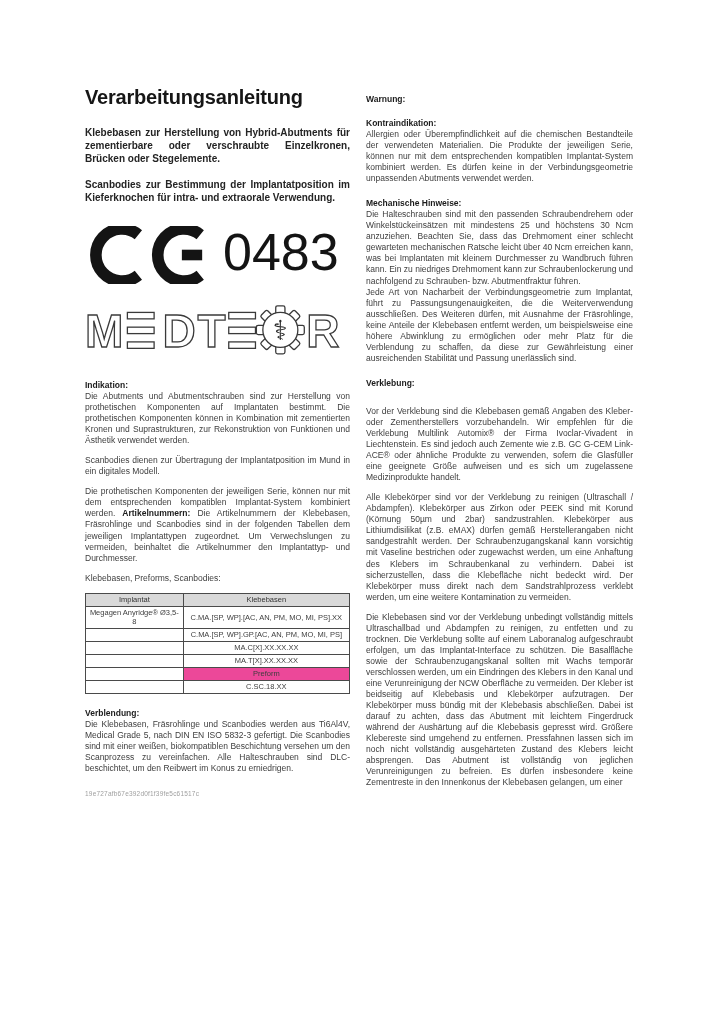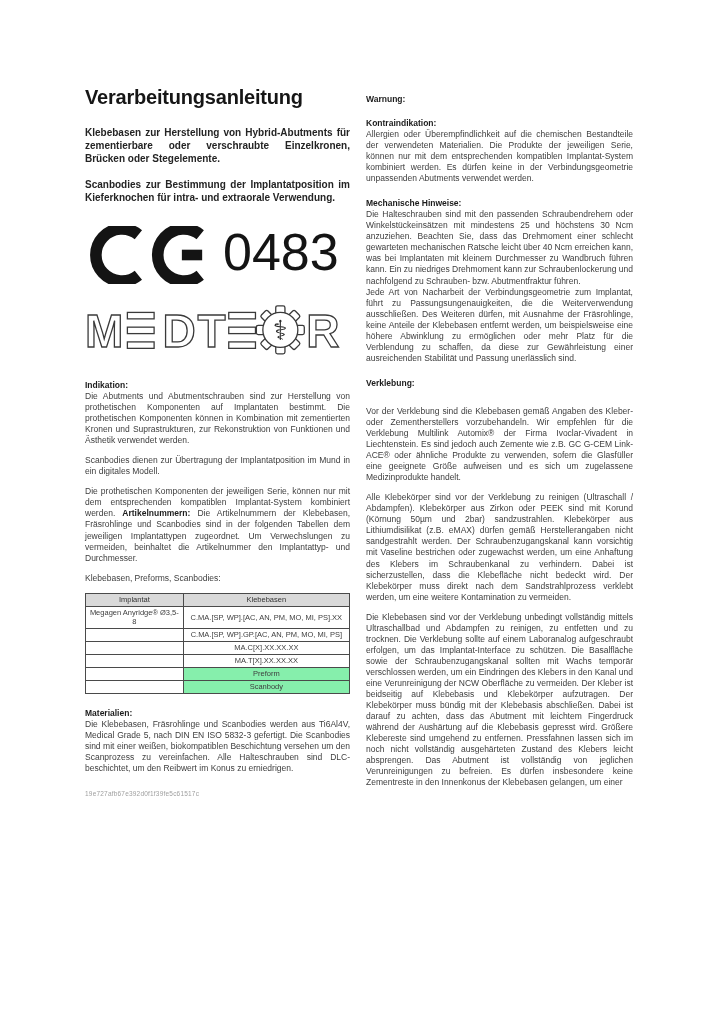--- a/index.html
+++ b/index.html
@@ -22,21 +22,21 @@
   .body-p b { color: #1c1c1c; }
   .sec-gap { margin-top: 14px; }
 
   table.art { border-collapse: collapse; width: 100%; margin-top: 3px; margin-bottom: 10px; padding-left: 38px; }
   table.art td, table.art th {
     border: 1px solid #4a4a4a; font-size: 7.5px; font-weight: normal;
     text-align: center; padding: 1.5px 2px; color: #3d3d3d; line-height: 1.2;
     height: 11px;
   }
   table.art th { background: #d9d9d9; color: #333; }
-  table.art td.sub { background: #86efac; }
+  table.art td.sub { background: #ec4899; }
   table.art td.c1 { width: 37%; }
 
   .footer-hash { font-size: 6.5px; color: #a0a0a0; margin-top: 16px; letter-spacing: 0.2px; }
 </style>
 </head>
 <body>
 
 <div class="page">
 
   <div class="col-left">
@@ -121,27 +121,27 @@
       <tr>
         <td class="c1"></td>
         <td>MA.T[X].XX.XX.XX</td>
       </tr>
       <tr>
         <td class="c1"></td>
         <td class="sub">Preform</td>
       </tr>
       <tr>
         <td class="c1"></td>
-        <td class="sub">Scanbody</td>
+        <td>C.SC.18.XX</td>
       </tr>
     </tbody>
       </table>
 
     <div class="sec-gap">
-      <h3 class="sec">Materialien:</h3>
+      <h3 class="sec">Verblendung:</h3>
       <p class="body-p">Die Klebebasen, Fräsrohlinge und Scanbodies werden aus Ti6Al4V, Medical Grade 5, nach DIN EN ISO 5832-3 gefertigt. Die Scanbodies sind mit einer weißen, biokompatiblen Beschichtung versehen um den Scanprozess zu vereinfachen. Alle Halteschrauben sind DLC-beschichtet, um den Reibwert im Konus zu erniedrigen.</p>
     </div>
 
     <div class="footer-hash">19e727afb67e392d0f1f39fe5c61517c</div>
   </div>
 
   <div class="col-right">
 
     <div>
       <h3 class="sec">Warnung:</h3>

